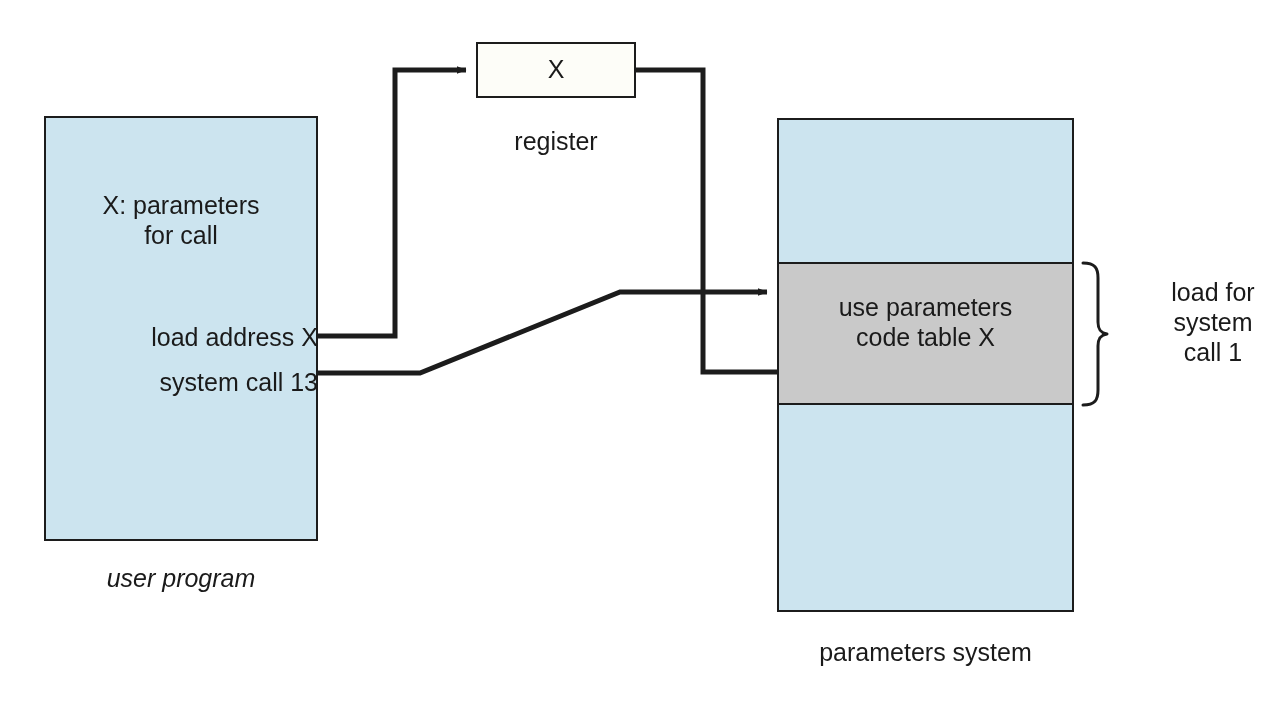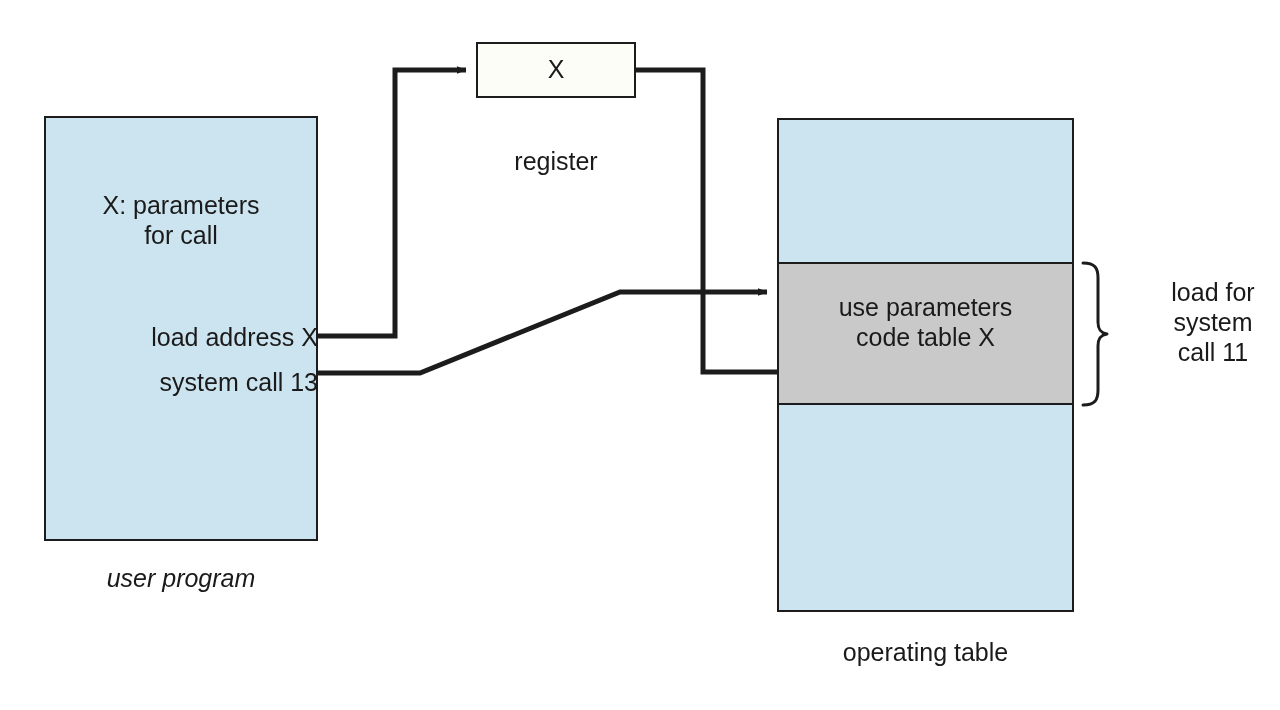--- a/index.html
+++ b/index.html
@@ -88,21 +88,20 @@
   }
   #register-value {
     left: 476px;
     top: 54px;
     width: 160px;
   }
   #register-label {
     left: 456px;
     top: 126px;
     width: 200px;
-    margin-top: 20px;
   }
 
   
   #os-box {
     position: absolute;
     left: 777px;
     top: 118px;
     width: 297px;
     height: 494px;
     background: #cce4ef;
@@ -190,17 +189,17 @@
 
   <div class="txt txt-center" id="register-value">X</div>
 
   <div class="txt txt-center" id="register-label">register</div>
 
   <div id="os-box"></div>
   <div id="os-gray-band"></div>
 
   <div class="txt txt-center" id="os-band-text"><span>use parameters</span><br><span>code table X</span></div>
 
-  <div class="txt txt-center" id="os-label">operating table</div>
-
-  <div class="txt txt-center" id="brace-label"><span>load for</span><br><span>system</span><br><span>call 11</span></div>
+  <div class="txt txt-center" id="os-label">parameters system</div>
+
+  <div class="txt txt-center" id="brace-label"><span>load for</span><br><span>system</span><br><span>call 1</span></div>
 
 </div>
 
 </body></html>

